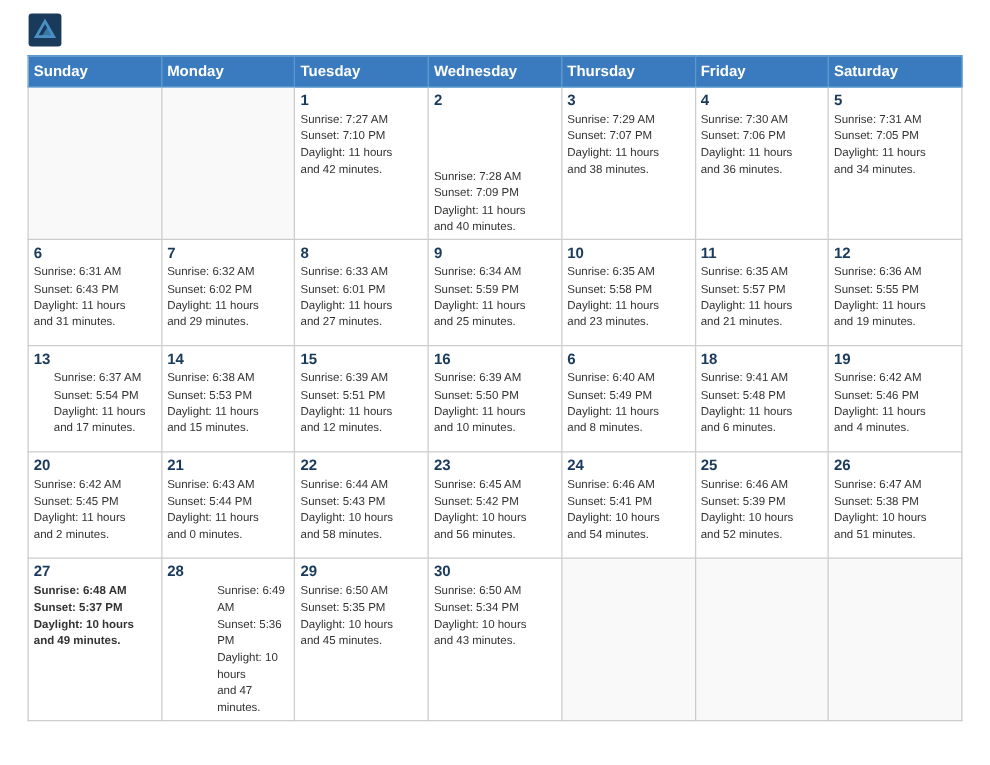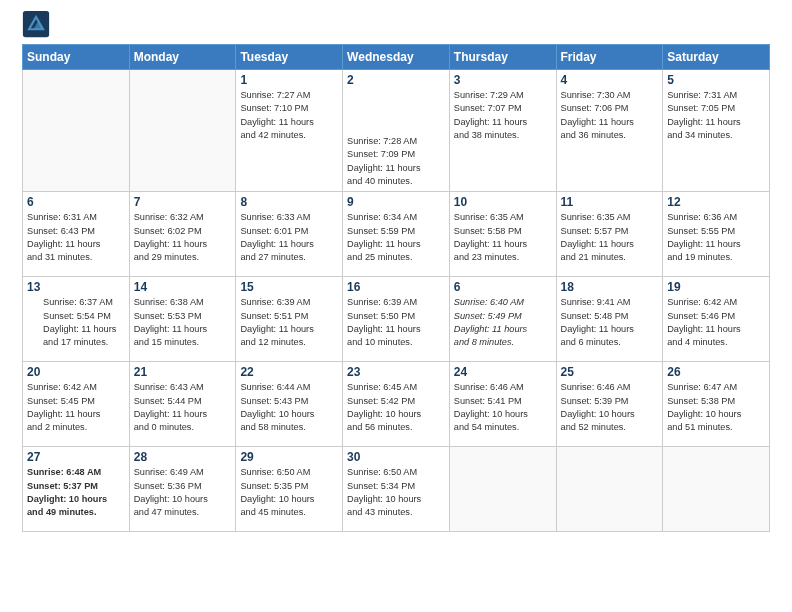--- a/index.html
+++ b/index.html
@@ -244,21 +244,21 @@
           </td>
           <td>
             <span class="day-num">16</span>
             <div class="day-info" style="white-space: pre-line;">Sunrise: 6:39 AM
 Sunset: 5:50 PM
 Daylight: 11 hours
 and 10 minutes.</div>
           </td>
           <td>
             <span class="day-num">6</span>
-            <div class="day-info" style="white-space: pre-line; font-style: italic;">Sunrise: 6:40 AM
+            <div class="day-info" style="white-space: pre-line;">Sunrise: 6:40 AM
 Sunset: 5:49 PM
 Daylight: 11 hours
 and 8 minutes.</div>
           </td>
           <td>
             <span class="day-num">18</span>
             <div class="day-info" style="white-space: pre-line;">Sunrise: 9:41 AM
 Sunset: 5:48 PM
 Daylight: 11 hours
 and 6 minutes.</div>
@@ -325,21 +325,21 @@
         <tr>
           <td>
             <span class="day-num">27</span>
             <div class="day-info" style="white-space: pre-line; font-weight: bold;">Sunrise: 6:48 AM
 Sunset: 5:37 PM
 Daylight: 10 hours
 and 49 minutes.</div>
           </td>
           <td>
             <span class="day-num">28</span>
-            <div class="day-info" style="white-space: pre-line;">Sunrise: 6:49 AM
+            <div class="day-info" style="white-space: pre-line; margin-left: 40px;">Sunrise: 6:49 AM
 Sunset: 5:36 PM
 Daylight: 10 hours
 and 47 minutes.</div>
           </td>
           <td>
             <span class="day-num">29</span>
             <div class="day-info" style="white-space: pre-line;">Sunrise: 6:50 AM
 Sunset: 5:35 PM
 Daylight: 10 hours
 and 45 minutes.</div>

